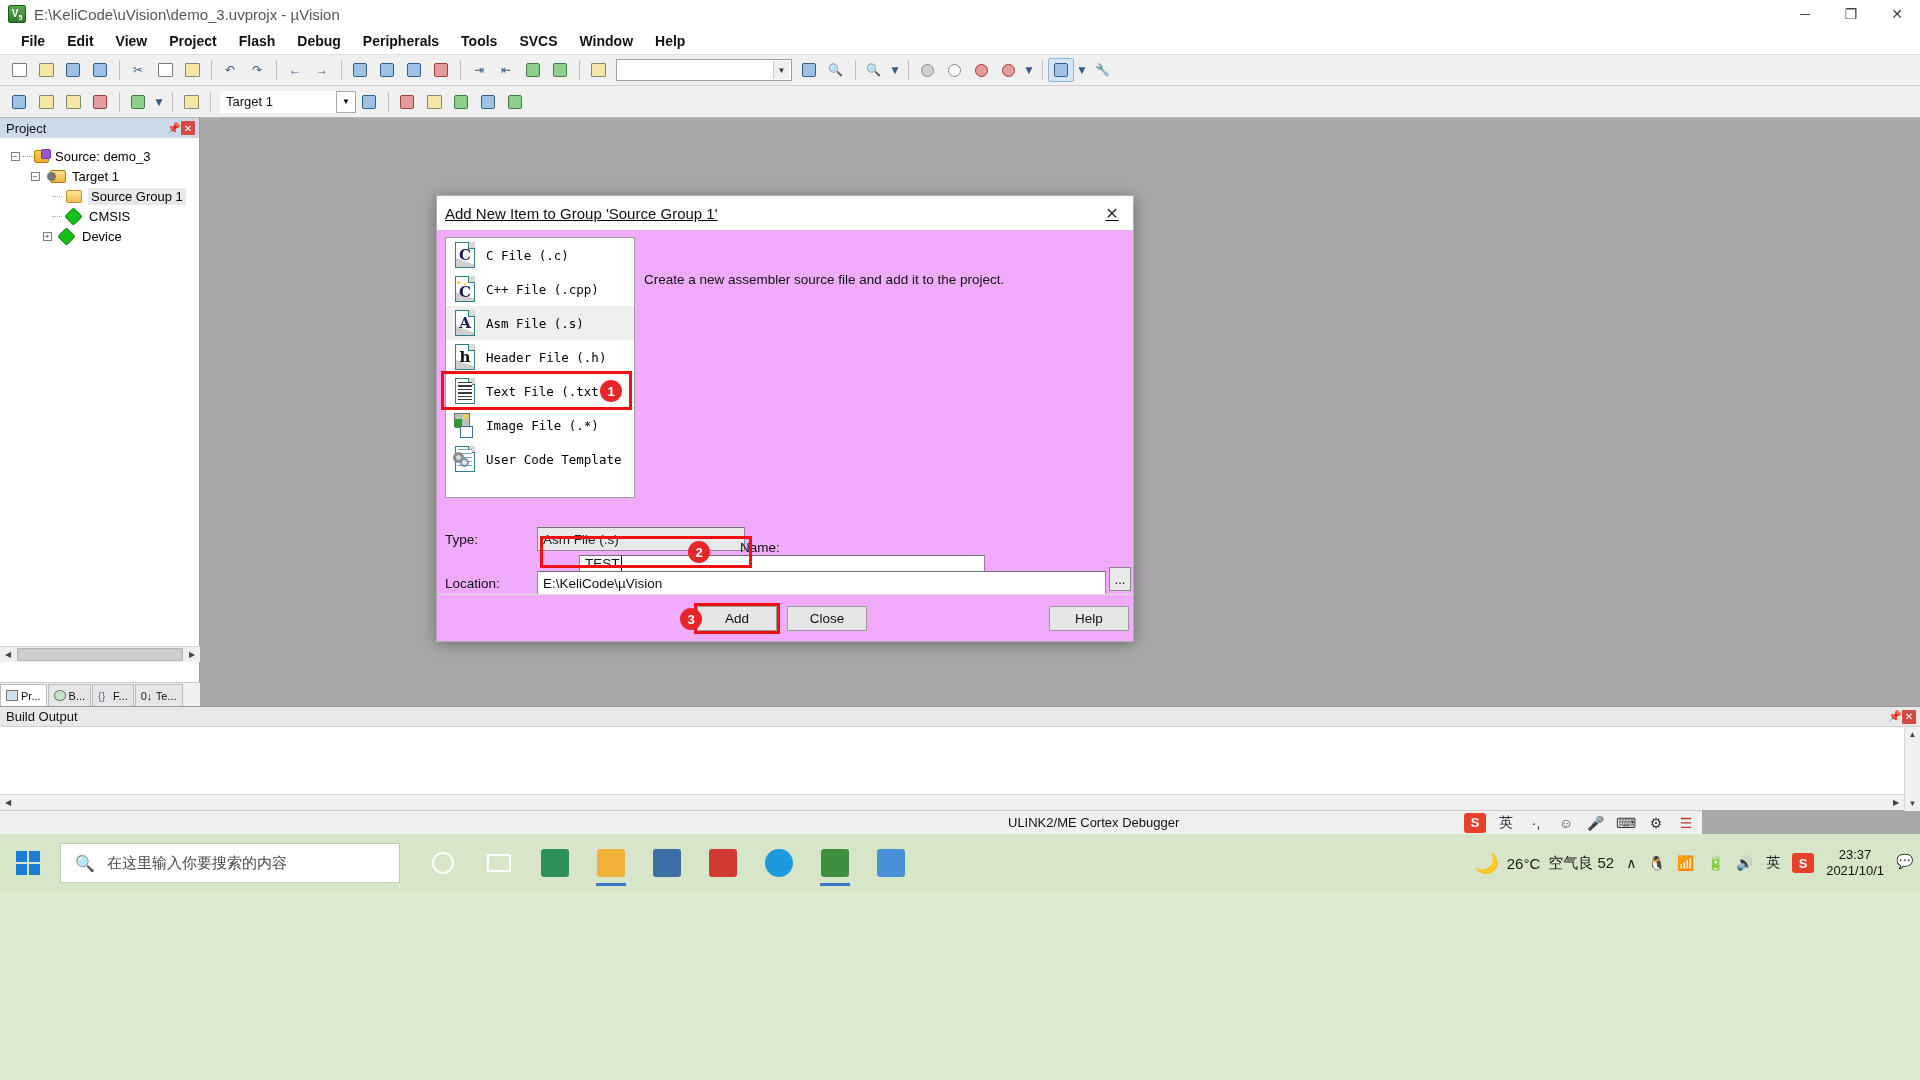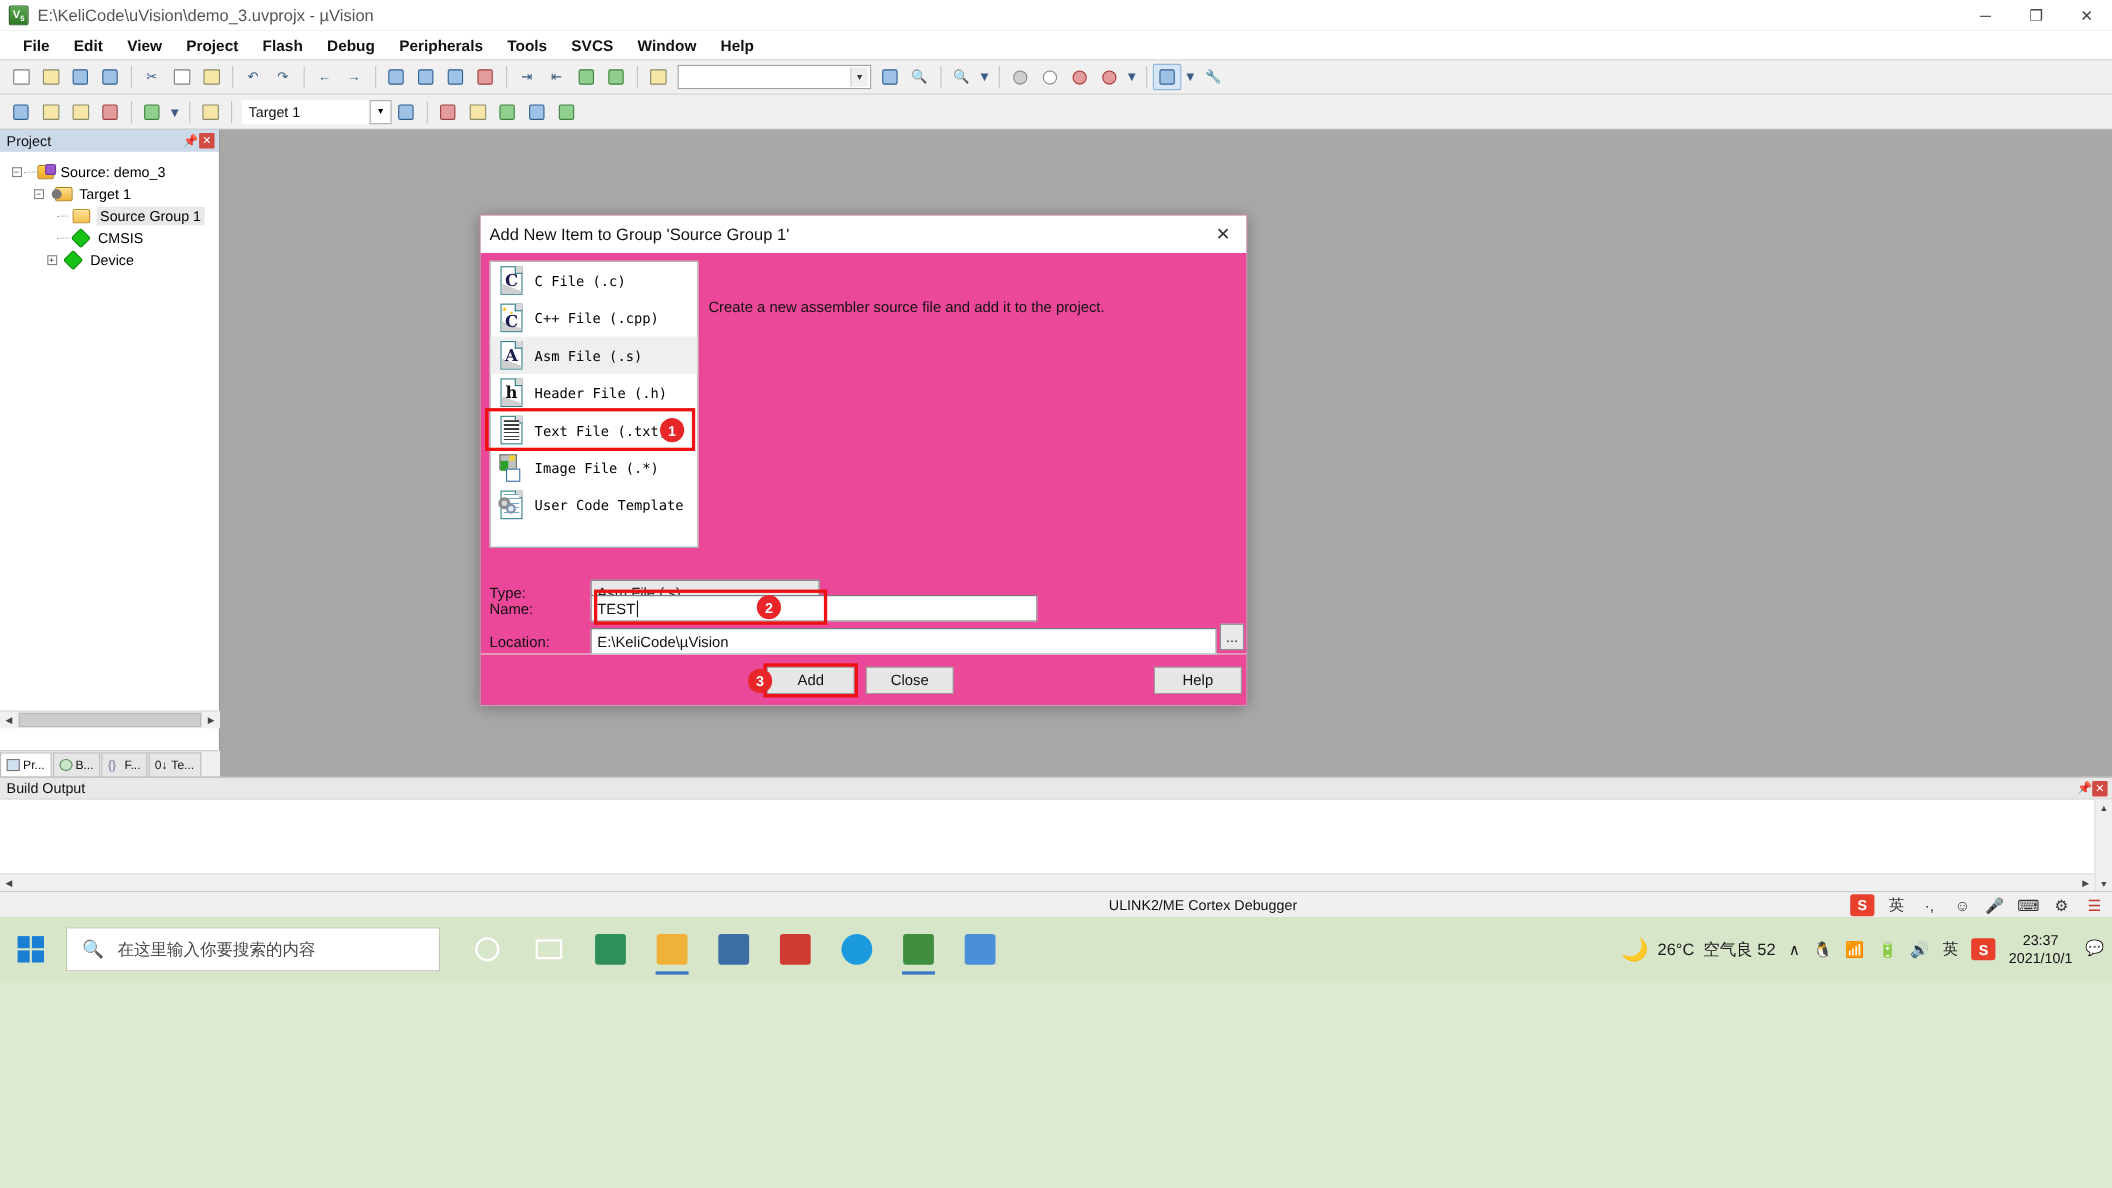--- a/index.html
+++ b/index.html
@@ -139,21 +139,21 @@
   #buildvs{position:absolute;right:0;top:20px;width:16px;height:84px;background:#f0f0f0;
            border-left:1px solid #d8d8d8;display:flex;flex-direction:column;align-items:center;justify-content:space-between;}
   #buildvs .ar{width:15px;height:15px;display:flex;align-items:center;justify-content:center;font-size:8px;color:#444;}
   #buildhs{position:absolute;left:0;bottom:0;width:1904px;height:16px;background:#f0f0f0;
            border-top:1px solid #d8d8d8;display:flex;align-items:center;}
   #buildhs .ar{width:16px;height:15px;display:flex;align-items:center;justify-content:center;font-size:8px;color:#444;}
   #buildhs .track{flex:1;height:15px;}
 
   
   #statusbar{
-    position:absolute;left:0;top:810px;width:1920px;height:24px;background:#f0f0f0;
+    position:absolute;left:0;top:810px;width:1702px;height:24px;background:#f0f0f0;
     border-top:1px solid #cacaca;display:flex;align-items:center;font-size:13px;color:#111;
   }
   #statusbar .seg{padding:0 8px;}
   #statusbar .dbg{position:absolute;left:1000px;}
   #statusbar .tray{position:absolute;right:6px;display:flex;align-items:center;gap:10px;}
   .trayic{width:20px;height:18px;display:flex;align-items:center;justify-content:center;font-size:14px;color:#333;}
   .sogou{width:22px;height:20px;background:#e8402a;color:#fff;font-weight:bold;font-size:13px;
          display:flex;align-items:center;justify-content:center;border-radius:3px;}
 
   
@@ -178,21 +178,21 @@
   #clock{display:flex;flex-direction:column;align-items:center;font-size:13px;line-height:16px;color:#111;}
   #deskpeek{width:14px;height:20px;}
 
   
   #dlgshadow{
     position:absolute;left:436px;top:195px;width:698px;height:447px;
     box-shadow:0 2px 14px rgba(0,0,0,.35);
   }
   #dialog{
     position:absolute;left:436px;top:195px;width:698px;height:447px;
-    background:#ec4899;border:1px solid #aeaeae;
+    background:#f0abfc;border:1px solid #aeaeae;text-decoration:underline;
   }
   #dlgtitle{
     height:34px;background:#ffffff;display:flex;align-items:center;
     padding-left:8px;font-size:15px;color:#111;
   }
   #dlgtitle .sp{flex:1;}
   #dlgclose{width:42px;height:32px;display:flex;align-items:center;justify-content:center;font-size:16px;color:#333;}
   #dlgbody{position:relative;height:412px;}
 
   #typelist{
@@ -242,21 +242,21 @@
   }
 
   .frow{position:absolute;left:0;height:26px;display:flex;align-items:center;}
   .flabel{width:100px;padding-left:8px;font-size:13.5px;color:#111;}
   .finput{
     height:24px;background:#fff;border:1px solid #8a8a8a;border-top-color:#6f6f6f;
     display:flex;align-items:center;padding-left:5px;font-size:13.5px;color:#111;
   }
   .finput.ro{background:#e9e9e9;color:#222;}
   #rowtype{top:296px;width:690px;}
-  #rowname{top:310px;width:690px;}
+  #rowname{top:310px;width:690px;flex-direction:column;}
   #rowloc{top:340px;width:690px;}
   #typeinput{width:208px;}
   #nameinput{width:406px;position:relative;}
   #locinput{width:569px;}
   #browsebtn{
     position:absolute;left:672px;top:337px;width:22px;height:24px;background:#e9e9e9;border:1px solid #8a8a8a;
     display:flex;align-items:center;justify-content:center;font-size:13px;color:#111;
   }
   .caret{display:inline-block;width:1px;height:15px;background:#111;margin-left:1px;}
   #hilite2{

